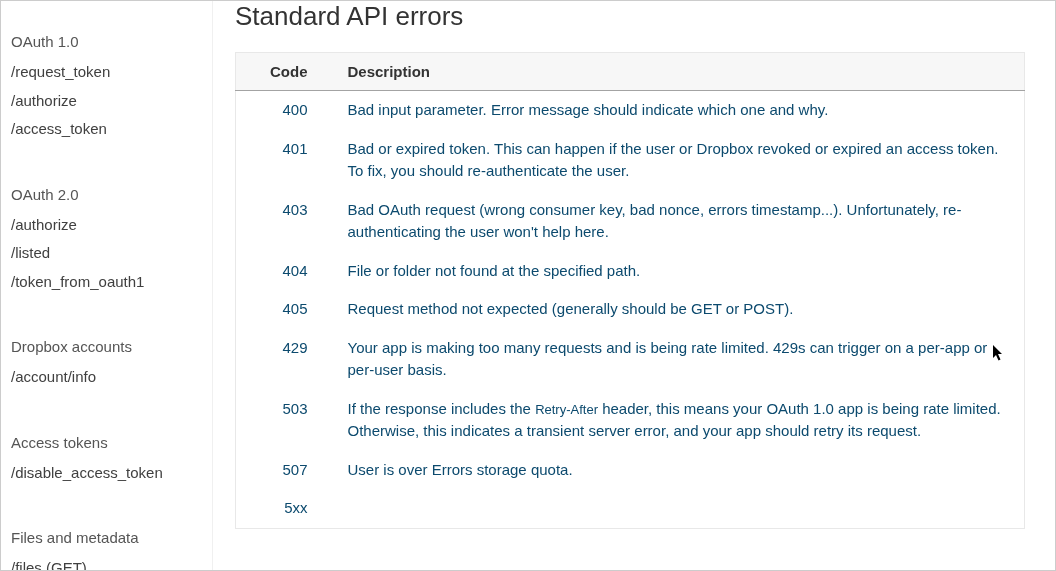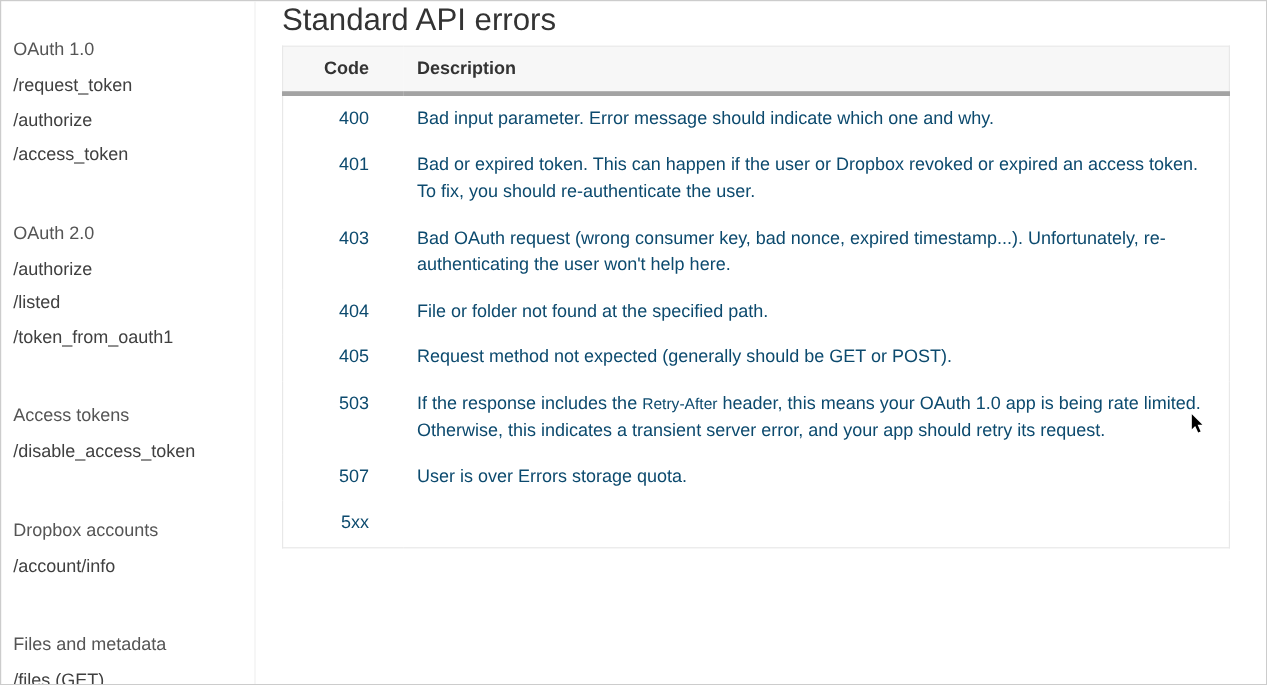--- a/index.html
+++ b/index.html
@@ -59,37 +59,37 @@
       color: #333;
       font-size: 15px;
       line-height: 1.5;
       margin-top: 8px;
       margin-bottom: 28px;
     }
     .section-heading {
       font-size: 26px;
       font-weight: 400;
       color: #333;
-      margin-bottom: 6px;
+      margin-bottom: 20px;
     }
     .error-table {
       width: 100%;
       border-collapse: collapse;
       border: 1px solid #e8e8e8;
     }
     .error-table thead {
       background: #f7f7f7;
     }
     .error-table th {
       text-align: left;
       padding: 10px 12px;
       font-weight: 700;
       color: #333;
       font-size: 15px;
-      border-bottom: 4px solid #a3a3a3;
+      border-bottom: 1px solid #a3a3a3;
     }
     .error-table th.code-col {
       width: 100px;
       text-align: right;
       padding-right: 28px;
     }
     .error-table td {
       padding: 8px 12px;
       vertical-align: top;
       font-size: 15px;
@@ -125,28 +125,28 @@
       <a class="nav-link">/authorize</a>
       <a class="nav-link">/access_token</a>
     </div>
     <div class="nav-section">
       <div class="nav-section-title">OAuth 2.0</div>
       <a class="nav-link">/authorize</a>
       <a class="nav-link">/listed</a>
       <a class="nav-link">/token_from_oauth1</a>
     </div>
     <div class="nav-section">
+      <div class="nav-section-title">Dropbox accounts</div>
+      <a class="nav-link">/account/info</a>
+    </div>
+    <div class="nav-section">
       <div class="nav-section-title">Access tokens</div>
       <a class="nav-link">/disable_access_token</a>
     </div>
     <div class="nav-section">
-      <div class="nav-section-title">Dropbox accounts</div>
-      <a class="nav-link">/account/info</a>
-    </div>
-    <div class="nav-section">
       <div class="nav-section-title">Files and metadata</div>
       <a class="nav-link">/files (GET)</a>
 
     </div>
   </nav>
 
   <main class="main">
 
     <h2 class="section-heading">Standard API errors</h2>
 
@@ -161,29 +161,33 @@
         <tr>
           <td class="code-cell">400</td>
           <td>Bad input parameter. Error message should indicate which one and why.</td>
         </tr>
         <tr>
           <td class="code-cell">401</td>
           <td>Bad or expired token. This can happen if the user or Dropbox revoked or expired an access token. To fix, you should re-authenticate the user.</td>
         </tr>
         <tr>
           <td class="code-cell">403</td>
-          <td>Bad OAuth request (wrong consumer key, bad nonce, expired timestamp...). Unfortunately, re-authenticating the user won't help here.</td>
+          <td>Bad OAuth request (wrong consumer key, bad nonce, errors timestamp...). Unfortunately, re-authenticating the user won't help here.</td>
         </tr>
         <tr>
           <td class="code-cell">404</td>
           <td>File or folder not found at the specified path.</td>
         </tr>
         <tr>
           <td class="code-cell">405</td>
           <td>Request method not expected (generally should be GET or POST).</td>
+        </tr>
+        <tr>
+          <td class="code-cell">429</td>
+          <td>Your app is making too many requests and is being rate limited. 429s can trigger on a per-app or per-user basis.</td>
         </tr>
         <tr>
           <td class="code-cell">503</td>
           <td><span>If the response includes the </span><span class="mono">Retry-After</span><span> header, this means your OAuth 1.0 app is being rate limited. Otherwise, this indicates a transient server error, and your app should retry its request.</span></td>
         </tr>
         <tr>
           <td class="code-cell">507</td>
           <td>User is over Errors storage quota.</td>
         </tr>
         <tr>

